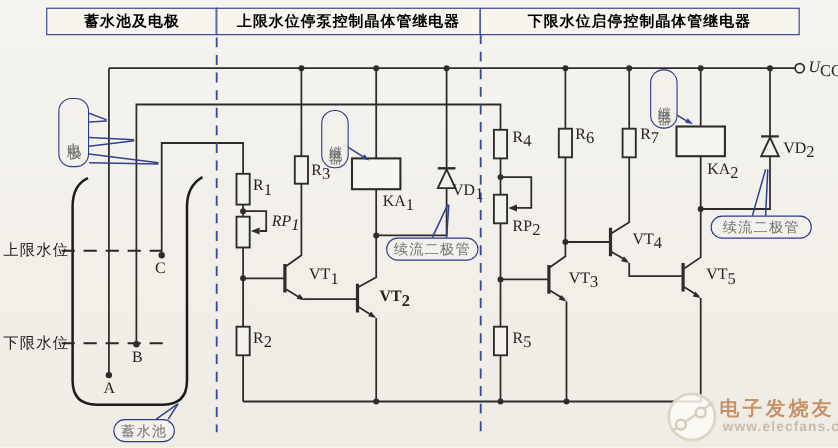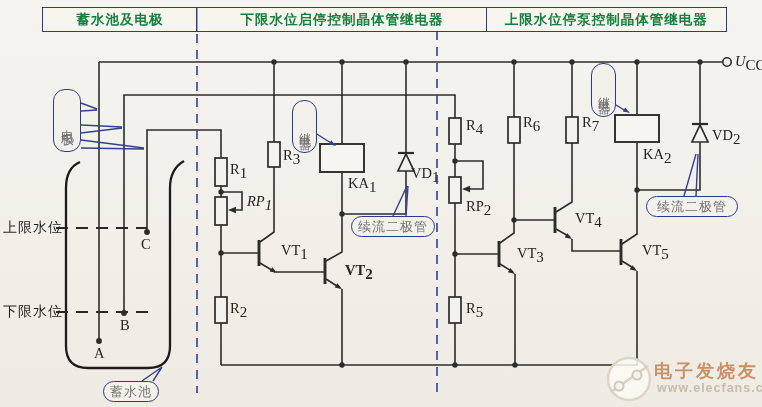--- a/index.html
+++ b/index.html
@@ -3,21 +3,21 @@
 <meta charset="utf-8">
 <style>
   html,body{margin:0;padding:0;}
   .stage{position:relative;width:762px;height:407px;background:#f2f0e9;overflow:hidden;
          font-family:"Liberation Sans",sans-serif;}
   .stage::after{content:"";position:absolute;inset:0;pointer-events:none;
          background:linear-gradient(180deg,rgba(255,255,255,.25),rgba(210,205,190,.12));}
   svg.circ{position:absolute;left:0;top:0;z-index:1;}
   .hdr{position:absolute;left:42px;top:7px;display:flex;z-index:3;}
   .hbox{border:1.6px solid #2c3a8c;height:25px;line-height:23px;text-align:center;
-        color:#15803d;font-size:13.5px;font-weight:bold;box-sizing:border-box;
+        color:#000000;font-size:13.5px;font-weight:bold;box-sizing:border-box;
         background:rgba(247,245,239,.55);letter-spacing:1px;}
   .hbox+.hbox{margin-left:-1.6px;}
   .clabel{position:absolute;font-family:"Liberation Serif",serif;font-size:14.5px;
           color:#26231f;white-space:nowrap;z-index:3;}
   .clabel sub{font-size:15px;line-height:0;}
   .cn{position:absolute;font-size:14px;color:#1f1d1a;white-space:nowrap;z-index:3;letter-spacing:1px;}
   .bubble{position:absolute;border:1.6px solid #2c3a8c;color:#737373;border-radius:12px;
           background:rgba(243,241,234,.92);display:flex;align-items:center;justify-content:center;
           font-size:13px;box-sizing:border-box;white-space:nowrap;z-index:3;letter-spacing:1px;}
   .vtext{writing-mode:vertical-rl;letter-spacing:3px;padding-top:2px;}
@@ -162,22 +162,22 @@
     <g>
       <circle cx="629" cy="379" r="21" fill="rgba(252,250,244,0.85)" stroke="#ddd6c6" stroke-width="2.5"></circle>
       <path d="M611,392 L648,366" stroke="#d8d0c0" stroke-width="2.2" fill="none"></path>
       <circle cx="619" cy="386" r="4.5" fill="#f7f4ec" stroke="#d2c9b8" stroke-width="2"></circle>
       <circle cx="637" cy="375" r="4.5" fill="#f7f4ec" stroke="#d2c9b8" stroke-width="2"></circle>
     </g>
   </svg>
 
   <div class="hdr">
     <div class="hbox" style="width:156px;">蓄水池及电极</div>
+    <div class="hbox" style="width:241px;">上限水位停泵控制晶体管继电器</div>
     <div class="hbox" style="width:291px;">下限水位启停控制晶体管继电器</div>
-    <div class="hbox" style="width:241px;">上限水位停泵控制晶体管继电器</div>
   </div>
 
   <span class="clabel" style="left:735px;top:53px;"><i>U</i><sub>CC</sub></span>
 
   <span class="cn" style="left:3px;top:219px;">上限水位</span>
   <span class="cn" style="left:3px;top:303px;">下限水位</span>
 
   <span class="clabel" style="left:94px;top:345px;">A</span>
   <span class="clabel" style="left:120px;top:317px;">B</span>
   <span class="clabel" style="left:141px;top:236px;">C</span>

